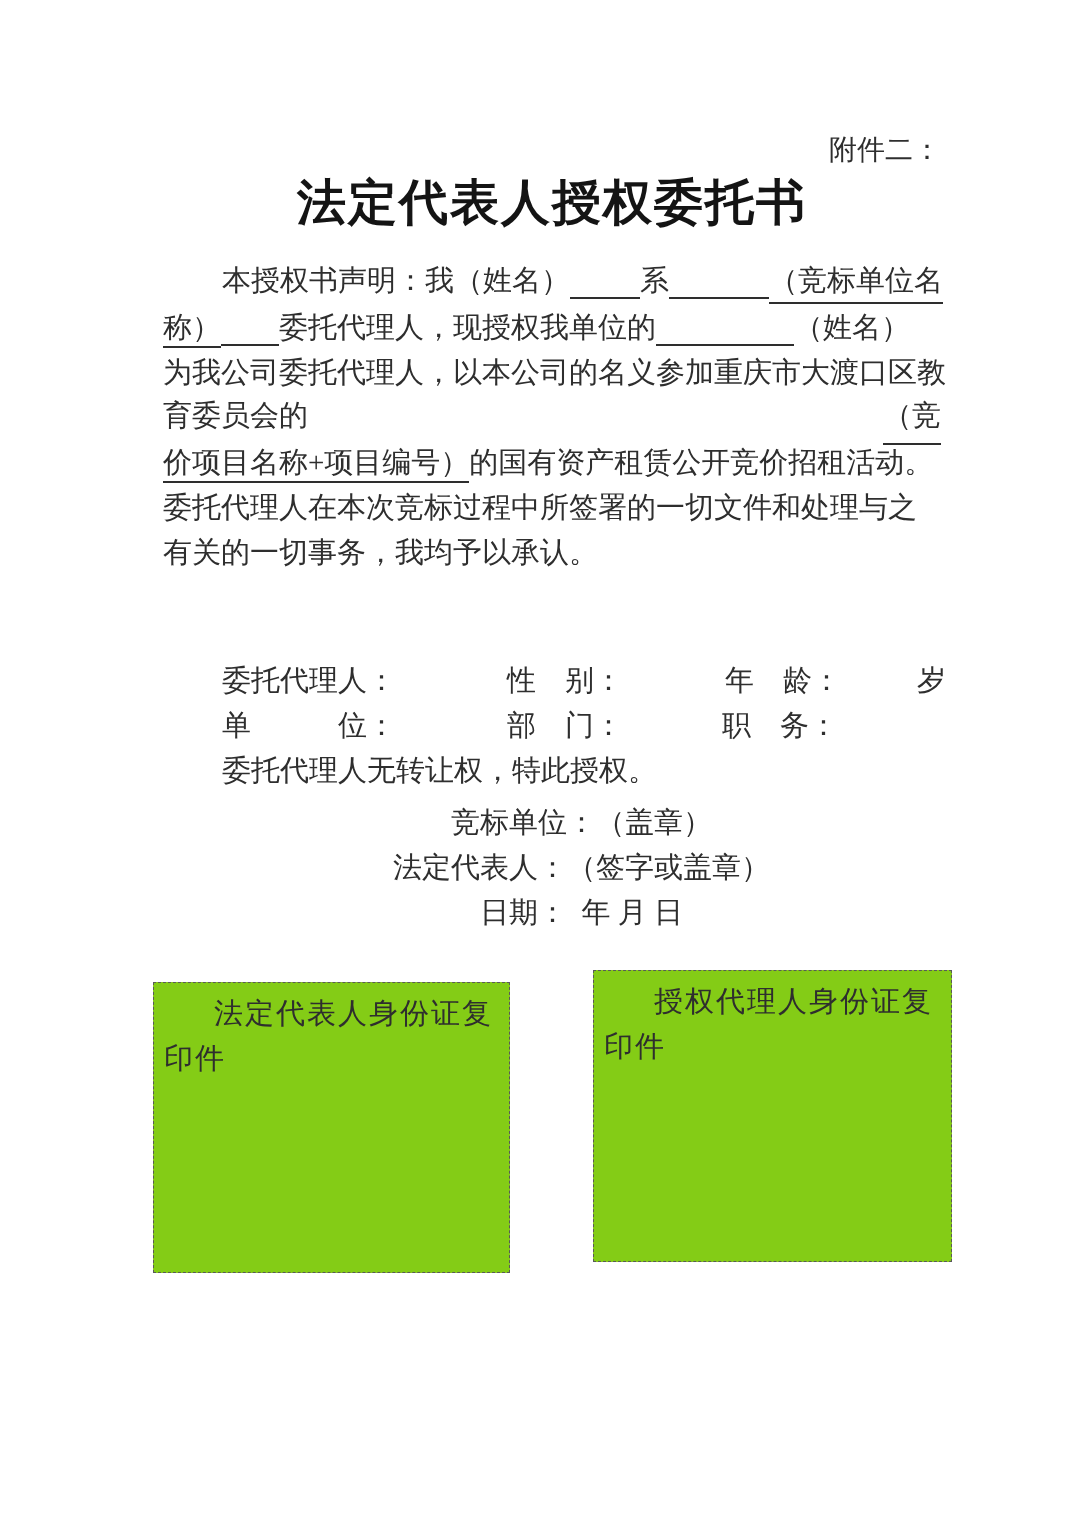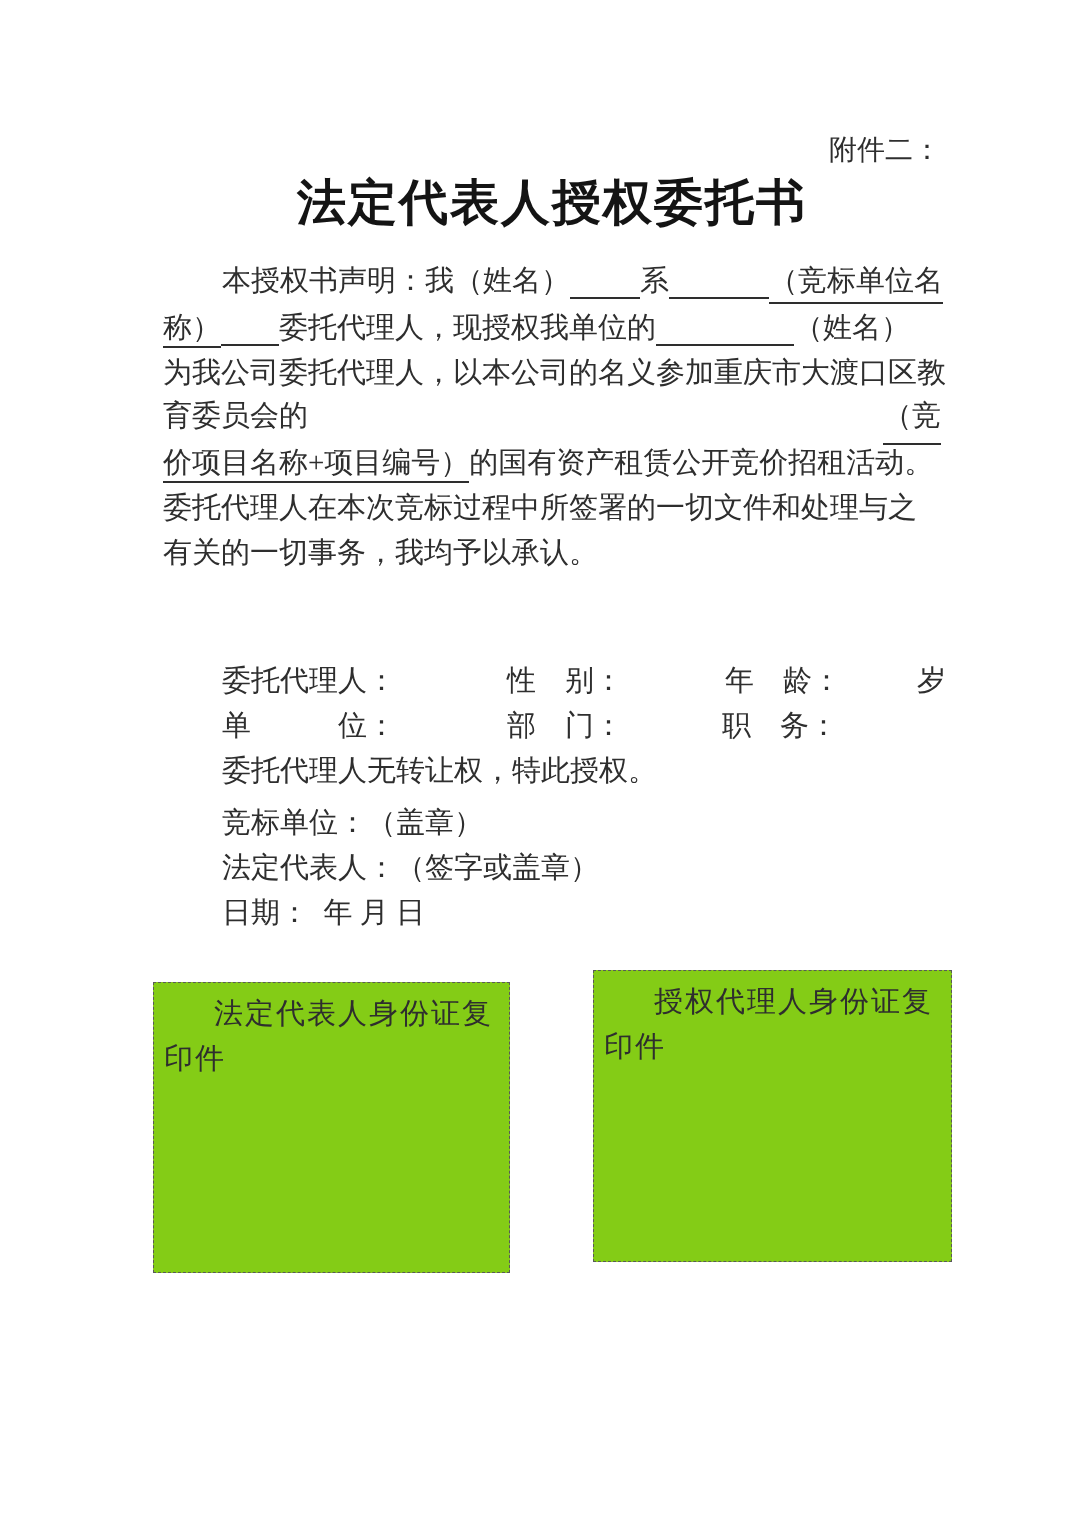--- a/index.html
+++ b/index.html
@@ -34,21 +34,21 @@
   .l4{position:relative;font-family:Liberation Mono, monospace;}
   .l4-end{position:absolute;right:0;top:0;}
   .fields{margin-top:45px;font-size:29px;}
   .frow{position:relative;height:45px;line-height:45px;}
   .frow span{position:absolute;top:0;white-space:pre;margin-top:38px;}
   .c59{left:59px;}
   .c344{left:344px;}
   .c559{left:559px;}
   .c562{left:562px;}
   .c754{left:754px;}
-  .sig{margin-top:45px;font-size:29px;}
+  .sig{margin-top:45px;font-size:29px;text-align:center;}
   .sline{height:45px;line-height:45px;padding-left:59px;white-space:pre;}
   .idbox{
     position:absolute;
     box-sizing:border-box;
     border:1px dashed #5a5a5a;
     font-size:29px;line-height:45px;
     color:#2e2e2e;
     background:#84cc16;
   }
   .idbox .btxt{margin:8px 10px;text-indent:50px;letter-spacing:2px;}

